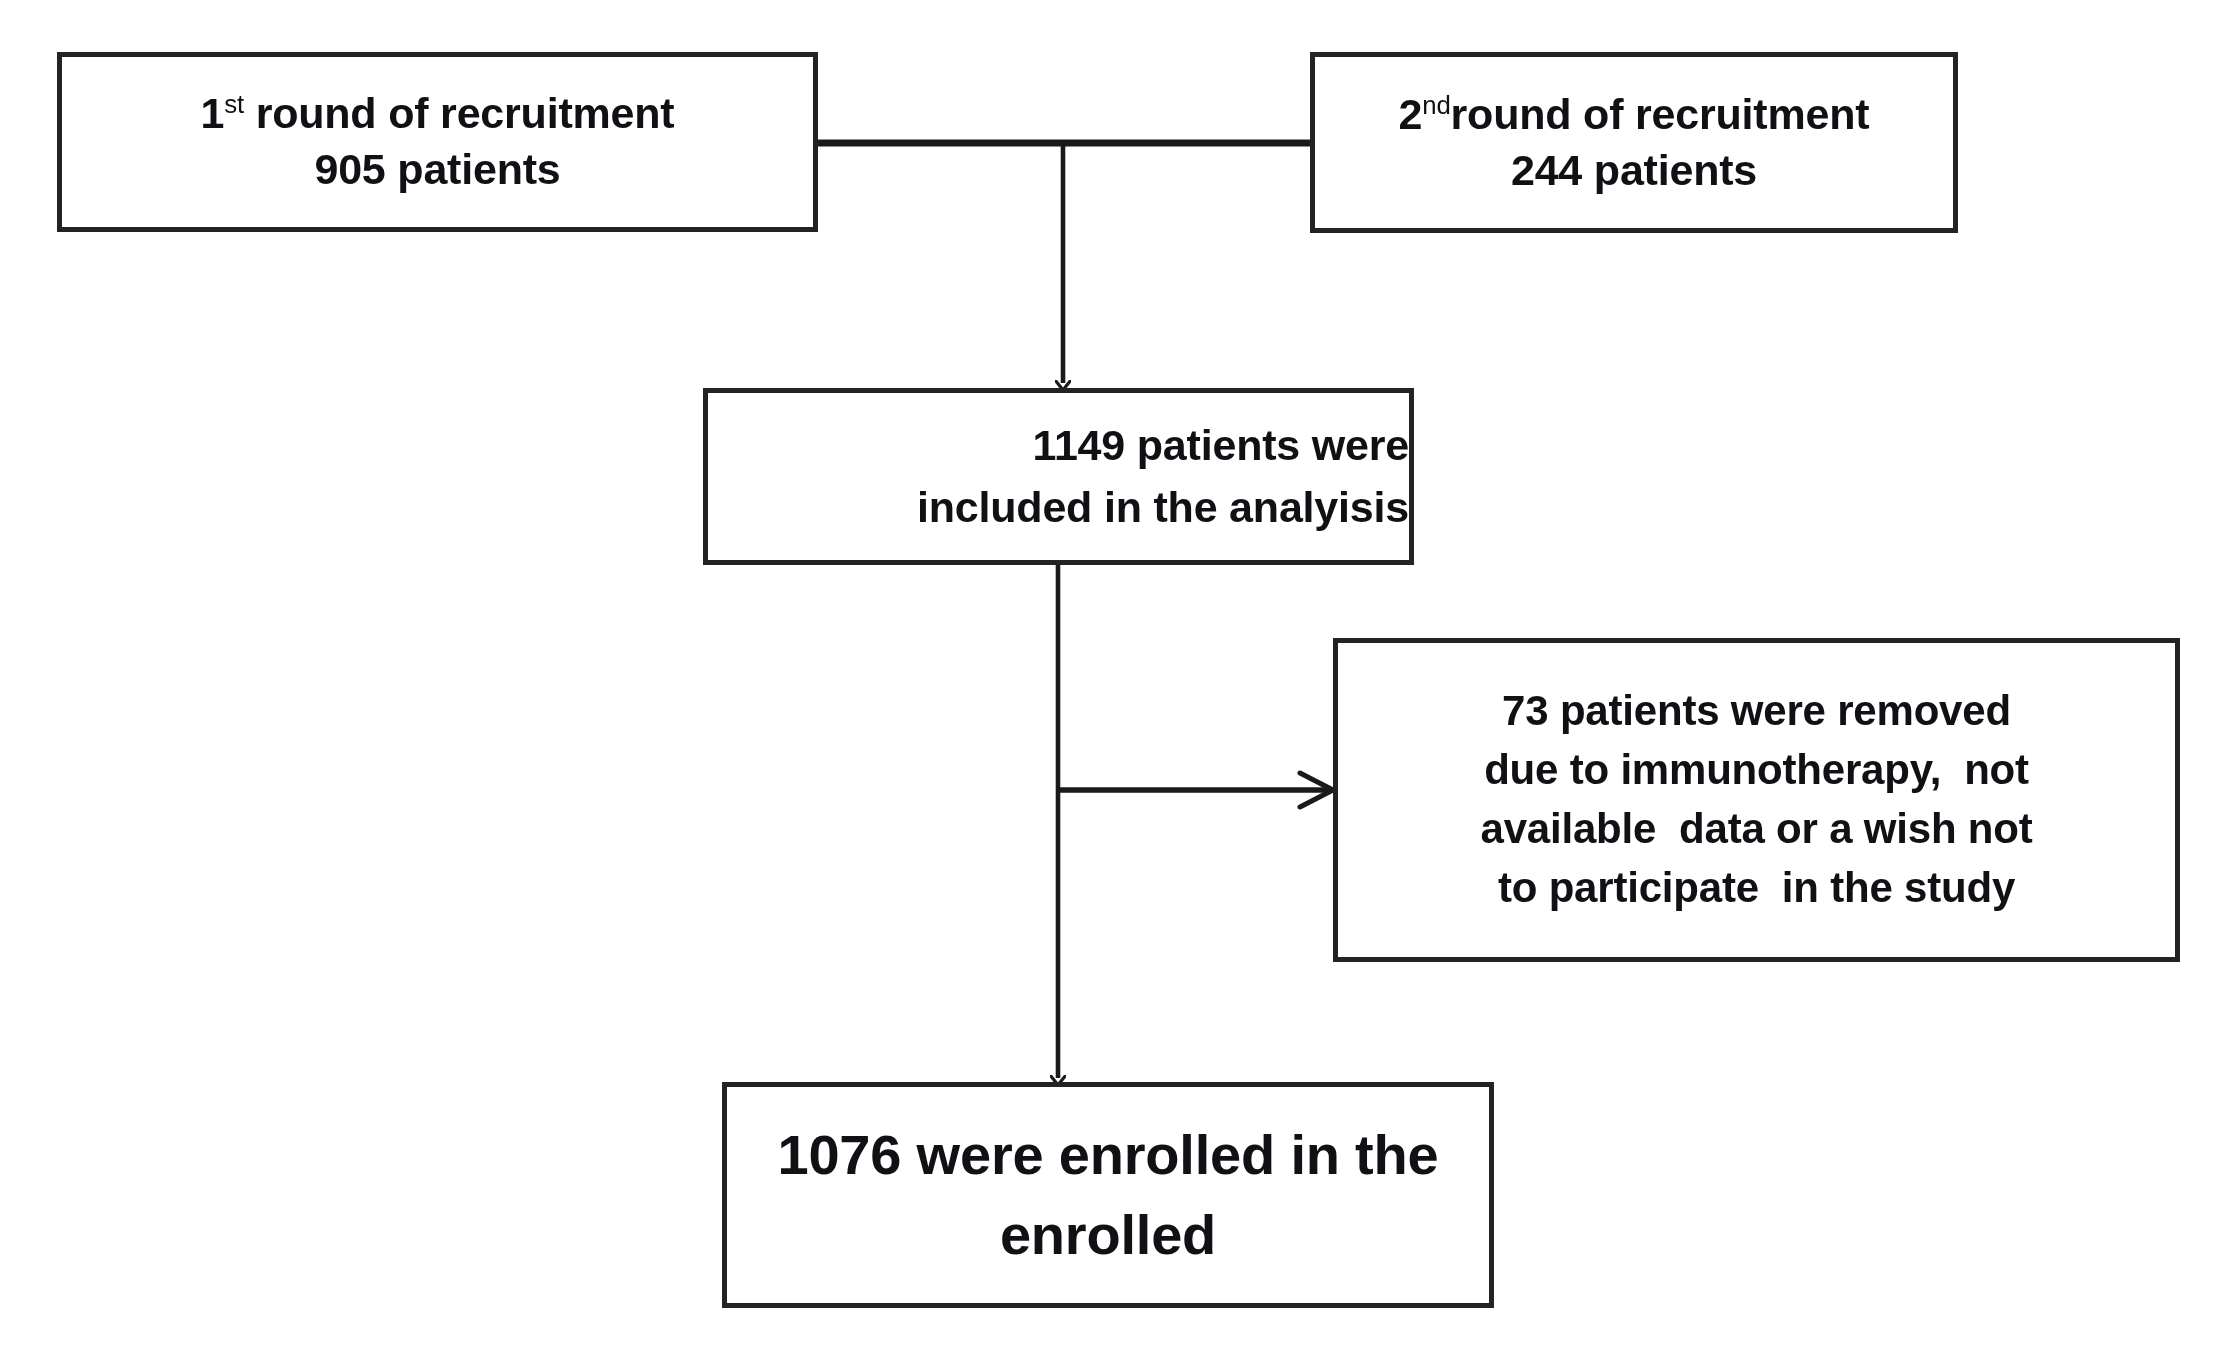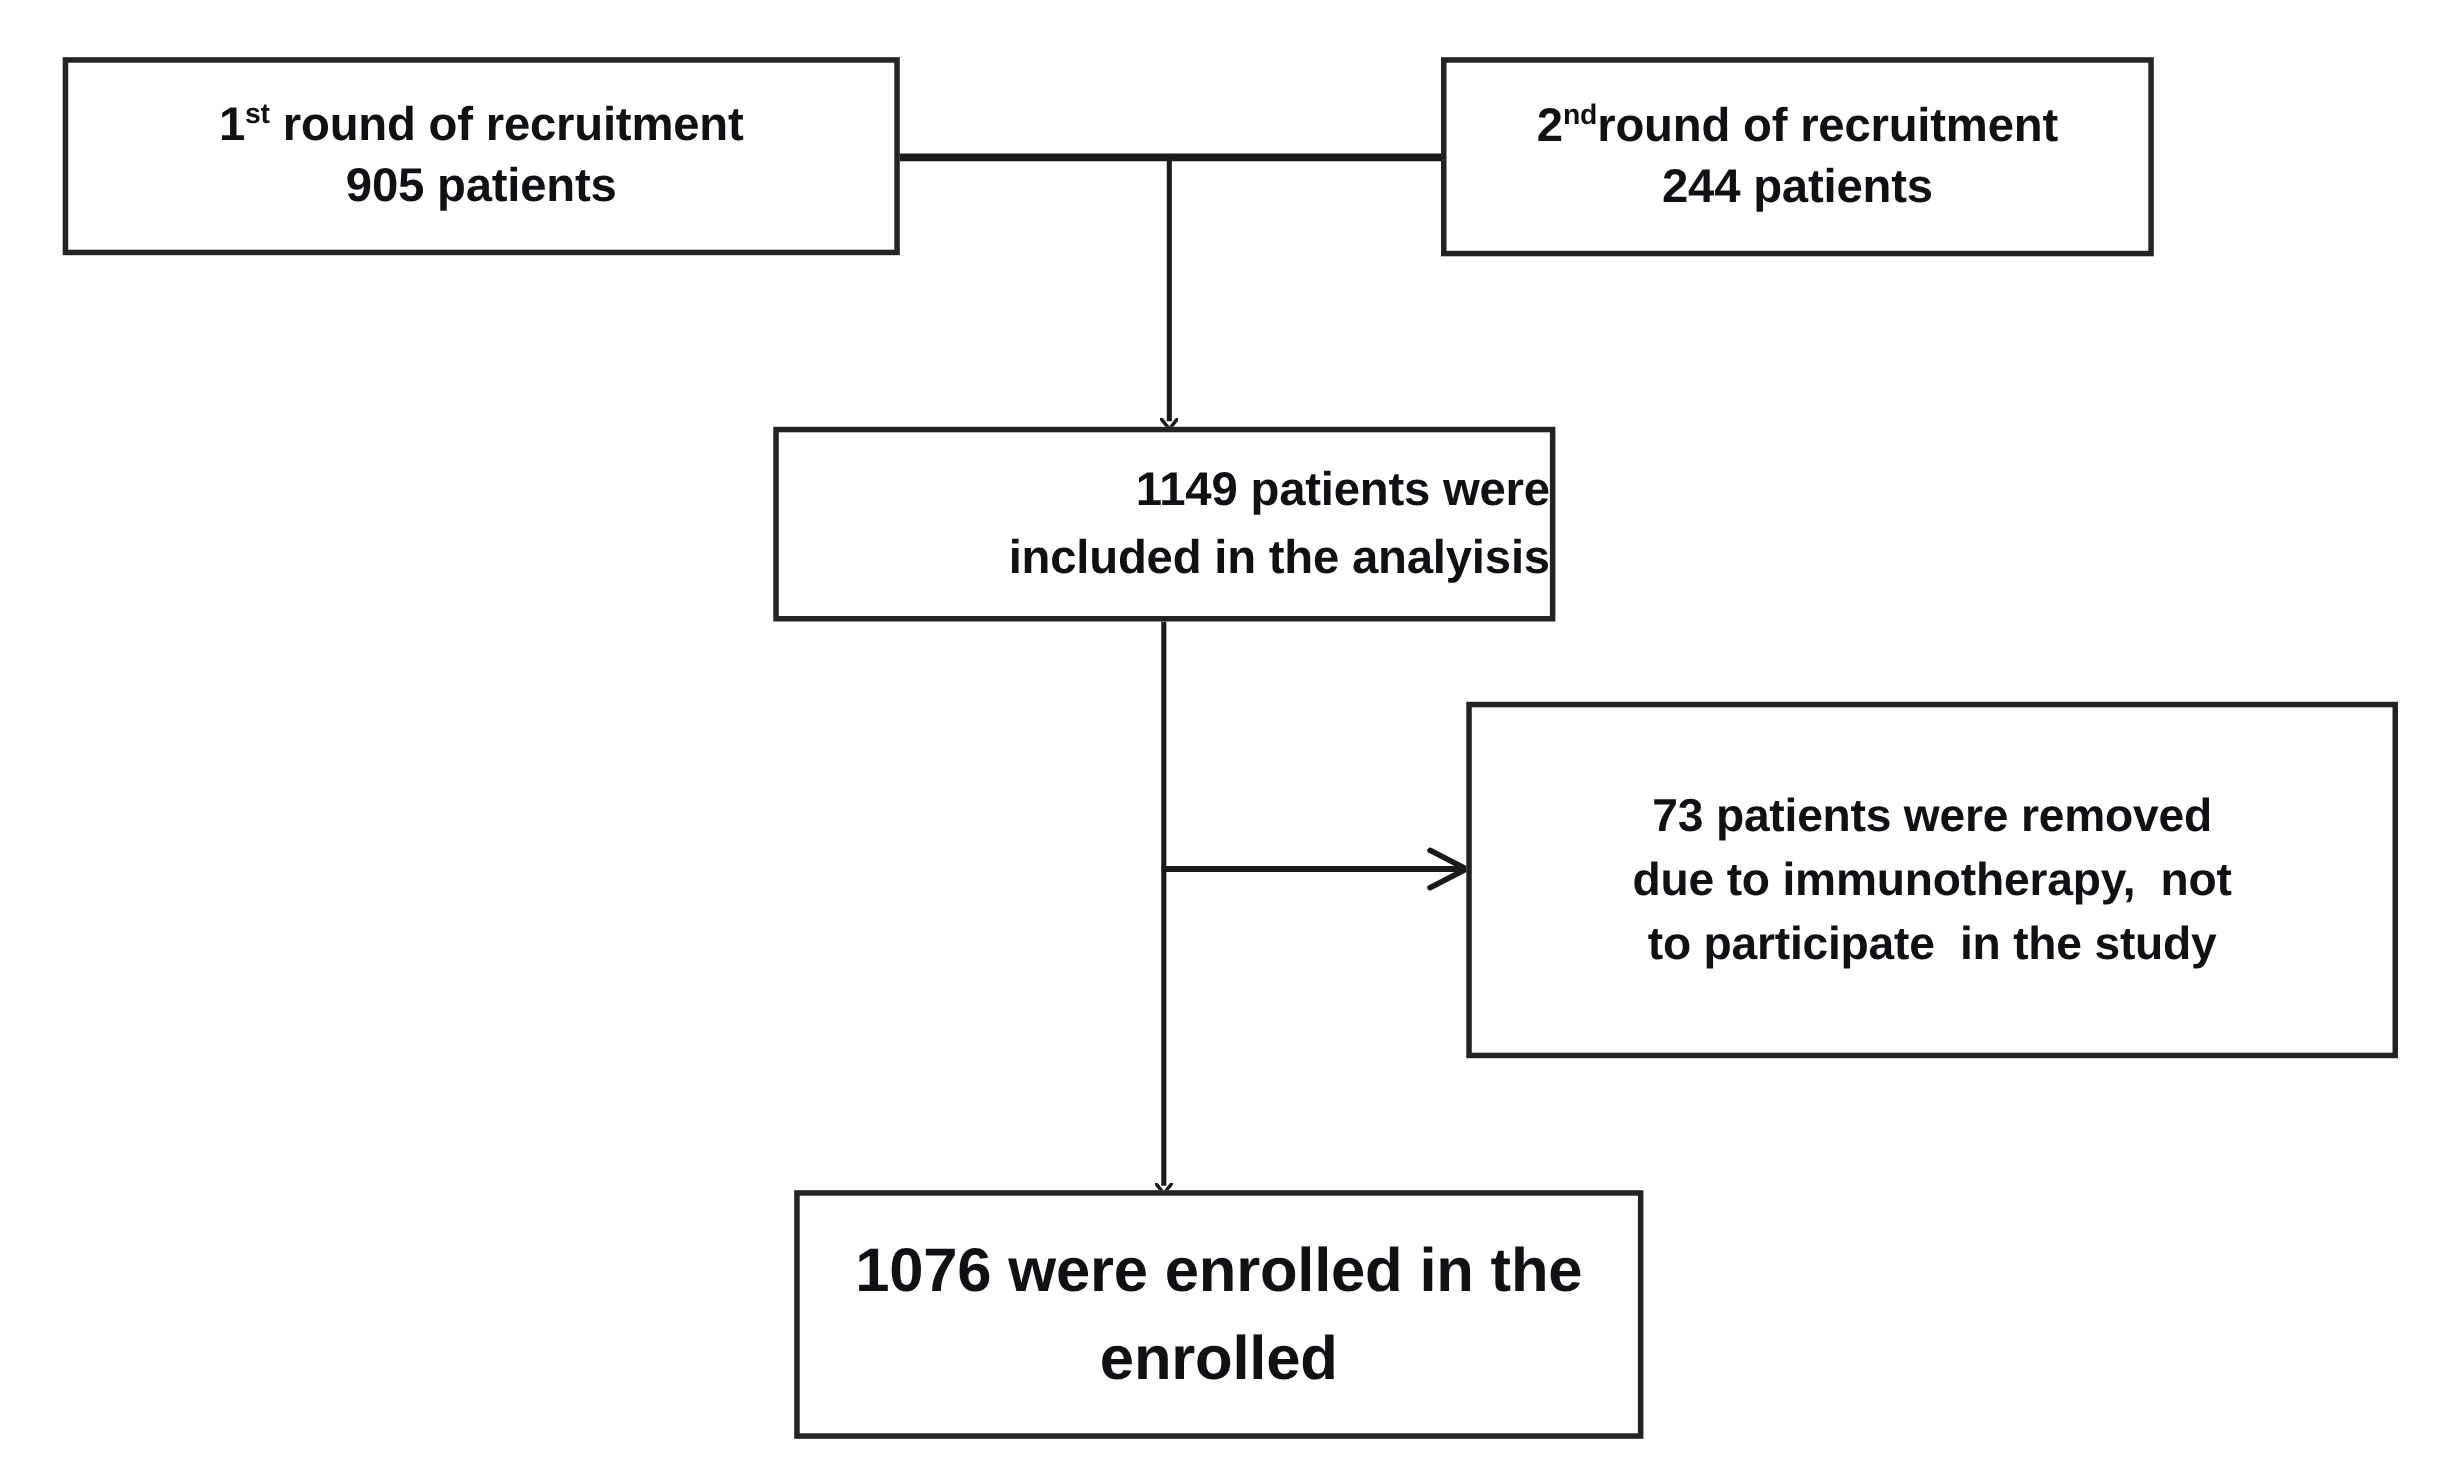--- a/index.html
+++ b/index.html
@@ -45,21 +45,21 @@
     font-weight: bold;
     font-size: 43px;
     line-height: 1.30;
     letter-spacing: -0.2px;
     white-space: pre;
   }
   .flow-line sup {
     font-size: 0.60em;
     vertical-align: super;
     line-height: 0;
-    font-weight: bold;
+    font-weight: normal;
   }
   
   #box-first-round  { left: 57px;   top: 52px;   width: 761px; height: 180px; }
   #box-second-round { left: 1310px; top: 52px;   width: 648px; height: 181px; }
   #box-included     { left: 703px;  top: 388px;  width: 711px; height: 177px; }
   #box-removed      { left: 1333px; top: 638px;  width: 847px; height: 324px; }
   #box-enrolled     { left: 722px;  top: 1082px; width: 772px; height: 226px; }
 
   #box-removed .flow-line { font-size: 42px; line-height: 1.40; }
   #box-enrolled .flow-line { font-size: 56px; line-height: 1.42; }
@@ -106,20 +106,21 @@
   </div>
 
   <div class="flow-box" id="box-included">
     <span class="flow-line">1149 patients were</span>
     <span class="flow-line">included in the analyisis</span>
   </div>
 
   <div class="flow-box" id="box-removed">
     <span class="flow-line">73 patients were removed</span>
     <span class="flow-line">due to immunotherapy,  not</span>
+    <span class="flow-line">available  data or a wish not</span>
     <span class="flow-line">to participate  in the study</span>
   </div>
 
   <div class="flow-box" id="box-enrolled">
     <span class="flow-line">1076 were enrolled in the</span>
     <span class="flow-line">enrolled</span>
   </div>
 
 </div>
 

